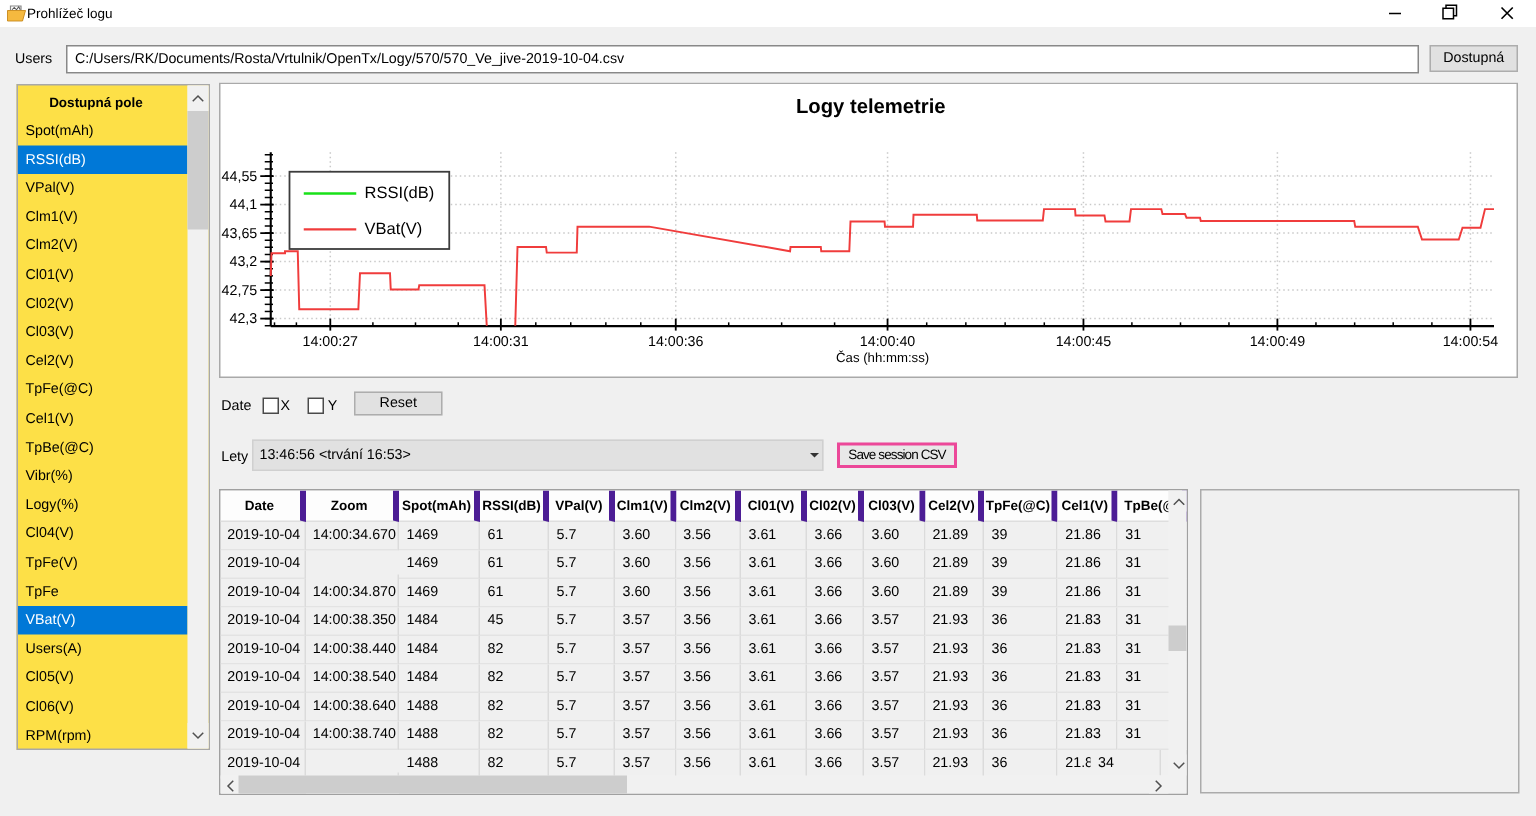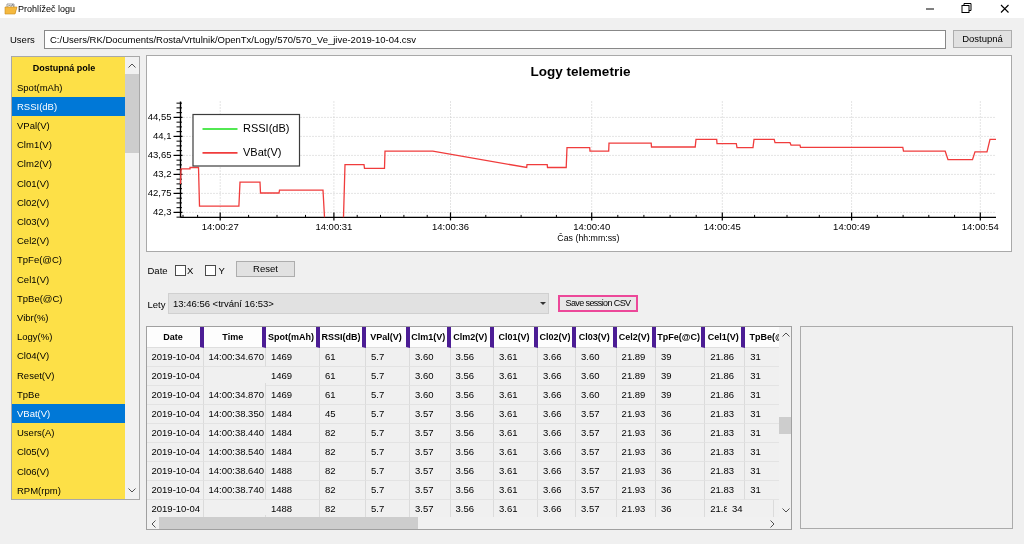--- a/index.html
+++ b/index.html
@@ -63,22 +63,22 @@
   <div class="li" style="top:116.5px">Cl01(V)</div>
   <div class="li" style="top:135.7px">Cl02(V)</div>
   <div class="li" style="top:154.9px">Cl03(V)</div>
   <div class="li" style="top:174.1px">Cel2(V)</div>
   <div class="li" style="top:193.3px">TpFe(@C)</div>
   <div class="li" style="top:212.5px">Cel1(V)</div>
   <div class="li" style="top:231.7px">TpBe(@C)</div>
   <div class="li" style="top:250.9px">Vibr(%)</div>
   <div class="li" style="top:270.1px">Logy(%)</div>
   <div class="li" style="top:289.3px">Cl04(V)</div>
-  <div class="li" style="top:308.5px">Reset(V)</div>
-  <div class="li" style="top:327.7px">TpBe</div>
+  <div class="li" style="top:308.5px">TpFe(V)</div>
+  <div class="li" style="top:327.7px">TpFe</div>
   <div class="li sel" style="top:346.9px">VBat(V)</div>
   <div class="li" style="top:366.1px">Users(A)</div>
   <div class="li" style="top:385.3px">Cl05(V)</div>
   <div class="li" style="top:404.5px">Cl06(V)</div>
   <div class="li" style="top:423.7px">RPM(rpm)</div>
   <div class="sb-track" style="left:113px;top:0;width:14px;height:442px"></div>
   <div class="sb-btn" style="left:113px;top:0;width:14px;height:17px">
     <svg width="8" height="5" style="margin-top:6px">
         <path d="M0.5 4.5 L4 1 L7.5 4.5" fill="none" stroke="#505050" stroke-width="1"></path>
       </svg>
@@ -201,21 +201,21 @@
 <span class="abs" style="left:218.5px;top:264.5px">Y</span>
 <div class="abs btn" id="btn-reset">Reset</div>
 
 <span class="abs" id="lbl-lety">Lety</span>
 <div class="abs" id="combo">13:46:56 &lt;trvání 16:53&gt;</div>
 <div class="abs" id="combo-arrow"></div>
 <div class="abs btn" id="btn-save">Save session CSV</div>
 
 <div class="abs" id="tablebox">
 <div class="th" style="left:-0.5px;width:57.0px">Date</div>
-<div class="th" style="left:56.5px;width:62.5px">Time</div>
+<div class="th" style="left:56.5px;width:62.5px">Zoom</div>
 <div class="th" style="left:119.0px;width:54.0px">Spot(mAh)</div>
 <div class="th" style="left:173.0px;width:46.0px">RSSI(dB)</div>
 <div class="th" style="left:219.0px;width:44.0px">VPal(V)</div>
 <div class="th" style="left:263.0px;width:40.5px">Clm1(V)</div>
 <div class="th" style="left:303.5px;width:43.5px">Clm2(V)</div>
 <div class="th" style="left:347.0px;width:44.0px">Cl01(V)</div>
 <div class="th" style="left:391.0px;width:38.0px">Cl02(V)</div>
 <div class="th" style="left:429.0px;width:40.6px">Cl03(V)</div>
 <div class="th" style="left:469.6px;width:39.4px">Cel2(V)</div>
 <div class="th" style="left:509.0px;width:49.2px">TpFe(@C)</div>

